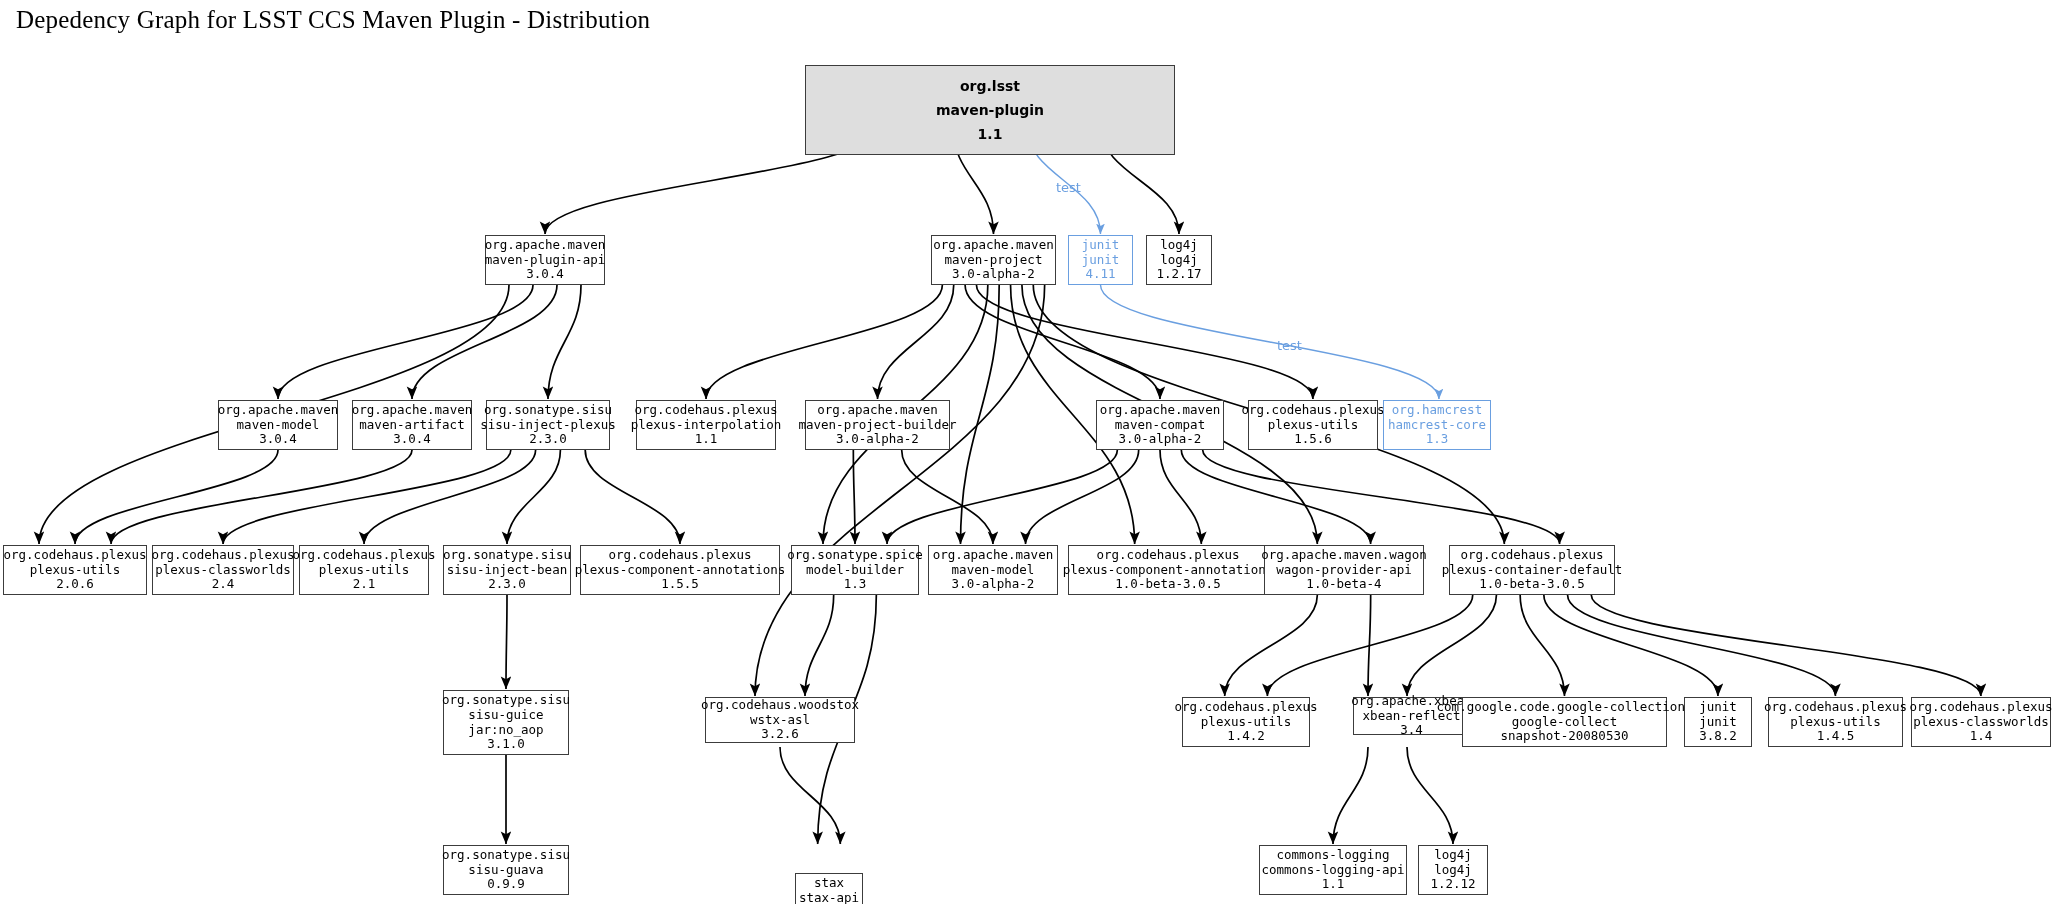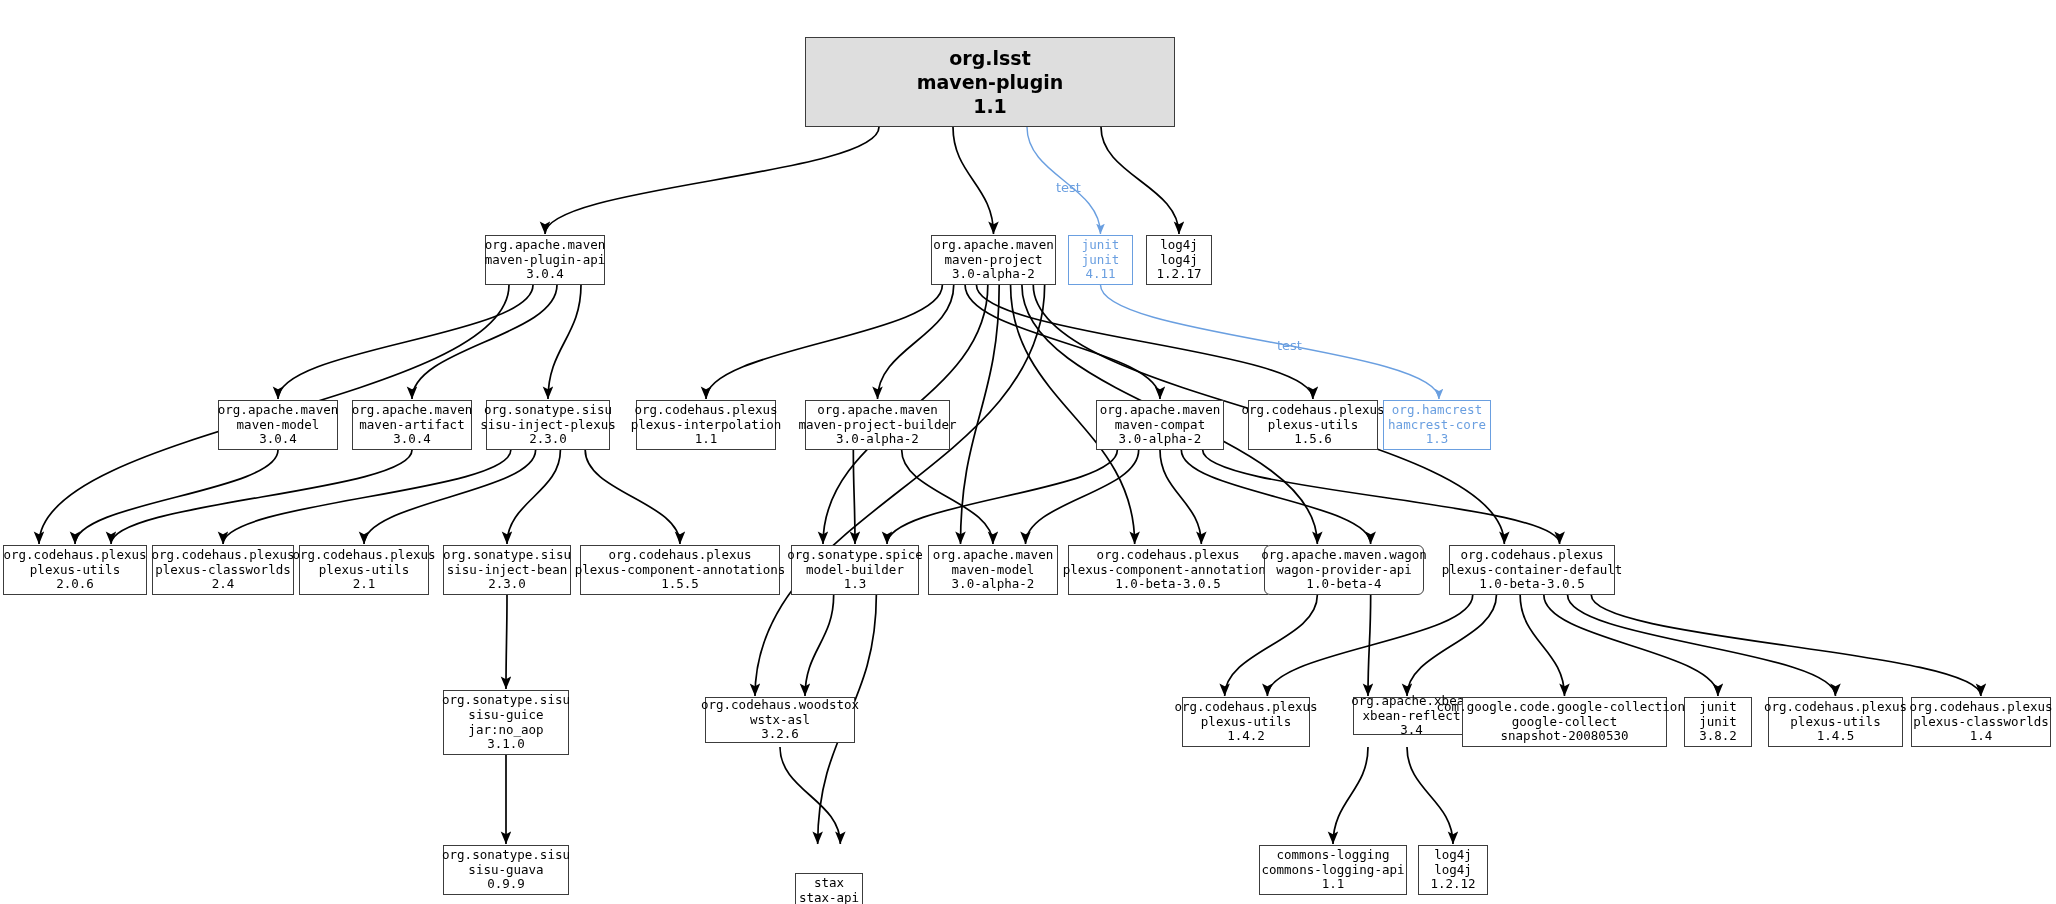--- a/index.html
+++ b/index.html
@@ -15,34 +15,35 @@
     position:absolute; box-sizing:border-box;
     background:#ffffff; border:1.6px solid #3c3c3c;
     display:flex; flex-direction:column; align-items:center; justify-content:center;
     font-family:"DejaVu Sans Mono","Liberation Mono",monospace;
     font-size:12.5px; line-height:14.6px; color:#000; text-align:center;
     white-space:nowrap;
   }
   .node.root{
     background:#dedede; border:1.6px solid #3c3c3c;
     font-family:"DejaVu Sans","Liberation Sans",sans-serif;
-    font-size:19px; line-height:24px; font-weight:600;
+    font-size:14px; line-height:24px; font-weight:600;margin-top:28px;
   }
   .node.root .ln{font-weight:600;}
   .node.test{ border:1.4px solid #6a9fe0; color:#6a9fe0; background:#fff; }
   .edge-label{
     position:absolute; font-family:"DejaVu Sans","Liberation Sans",sans-serif;
     font-size:13px; color:#6a9fe0; white-space:nowrap;
   }
   .ln{display:block;}
 </style>
 </head>
 <body>
 
 <div id="canvas">
+  <div class="title">Depedency Graph for LSST CCS Maven Plugin - Distribution</div>
   <svg class="edges" id="edge-layer" viewBox="0 0 2056 904">
     <defs>
       <marker id="arrow-black" markerWidth="9" markerHeight="9" refX="7.4" refY="3.1" orient="auto" markerUnits="strokeWidth">
         <path d="M0,0 L7.6,3.1 L0,6.2 L1.6,3.1 z" fill="#000000"></path>
       </marker>
       <marker id="arrow-test" markerWidth="9" markerHeight="9" refX="7.4" refY="3.1" orient="auto" markerUnits="strokeWidth">
         <path d="M0,0 L7.6,3.1 L0,6.2 L1.6,3.1 z" fill="#6a9fe0"></path>
       </marker>
     </defs>
     <g id="edge-paths">
@@ -194,21 +195,21 @@
       <div class="node" style="left: 928px; top: 545px; width: 130px; height: 50px;">
         <span class="ln">org.apache.maven</span>
         <span class="ln">maven-model</span>
         <span class="ln">3.0-alpha-2</span>
       </div>
       <div class="node" style="left: 1068px; top: 545px; width: 200px; height: 50px;">
         <span class="ln">org.codehaus.plexus</span>
         <span class="ln">plexus-component-annotations</span>
         <span class="ln">1.0-beta-3.0.5</span>
       </div>
-      <div class="node" style="left: 1264px; top: 545px; width: 160px; height: 50px; border-radius: 6px;">
+      <div class="node" style="left: 1264px; top: 545px; width: 160px; height: 50px;">
         <span class="ln">org.apache.maven.wagon</span>
         <span class="ln">wagon-provider-api</span>
         <span class="ln">1.0-beta-4</span>
       </div>
       <div class="node" style="left: 1449px; top: 545px; width: 166px; height: 50px;">
         <span class="ln">org.codehaus.plexus</span>
         <span class="ln">plexus-container-default</span>
         <span class="ln">1.0-beta-3.0.5</span>
       </div>
       <div class="node" style="left: 443px; top: 690px; width: 126px; height: 65px;">

